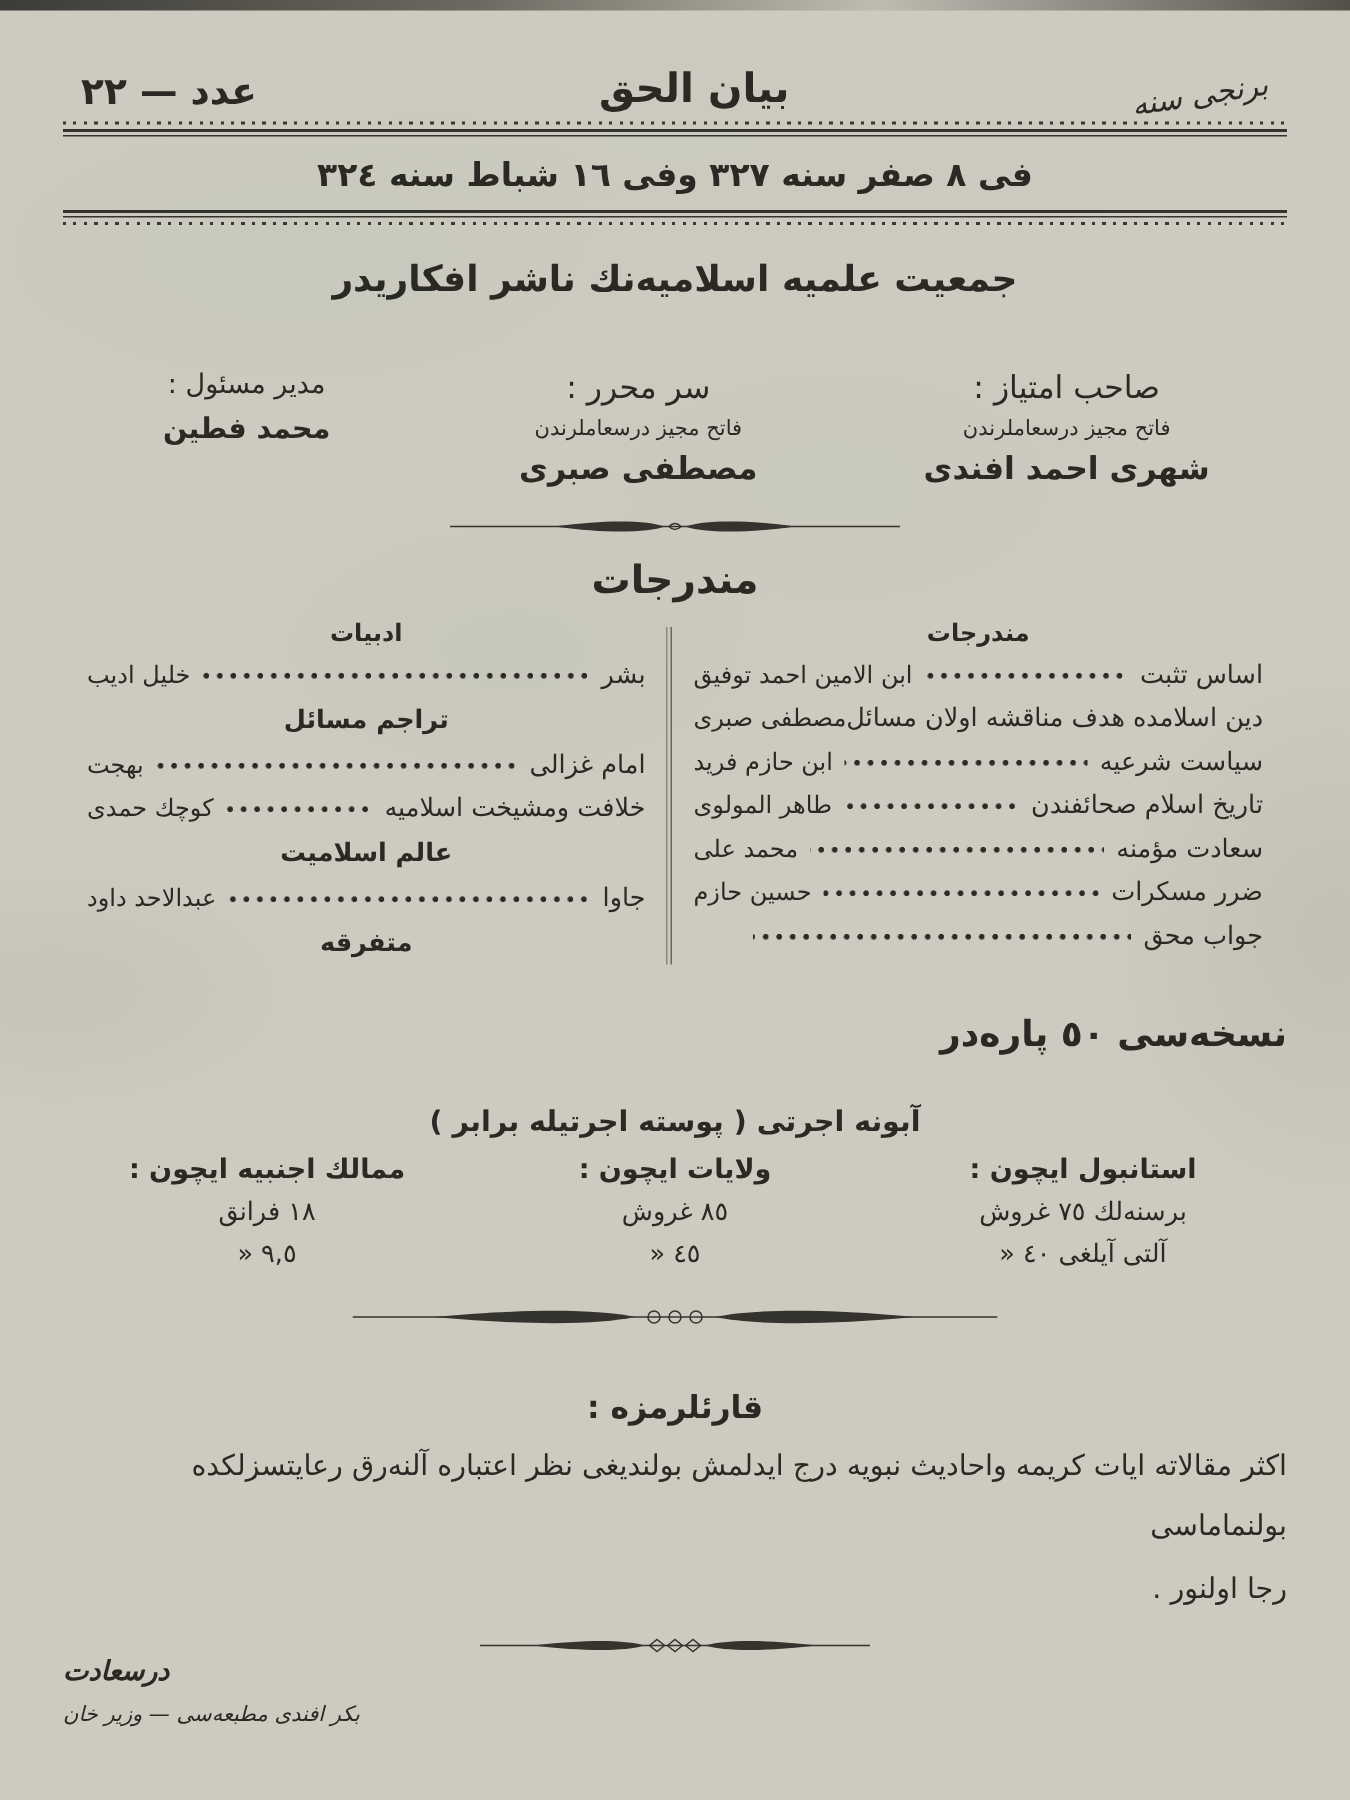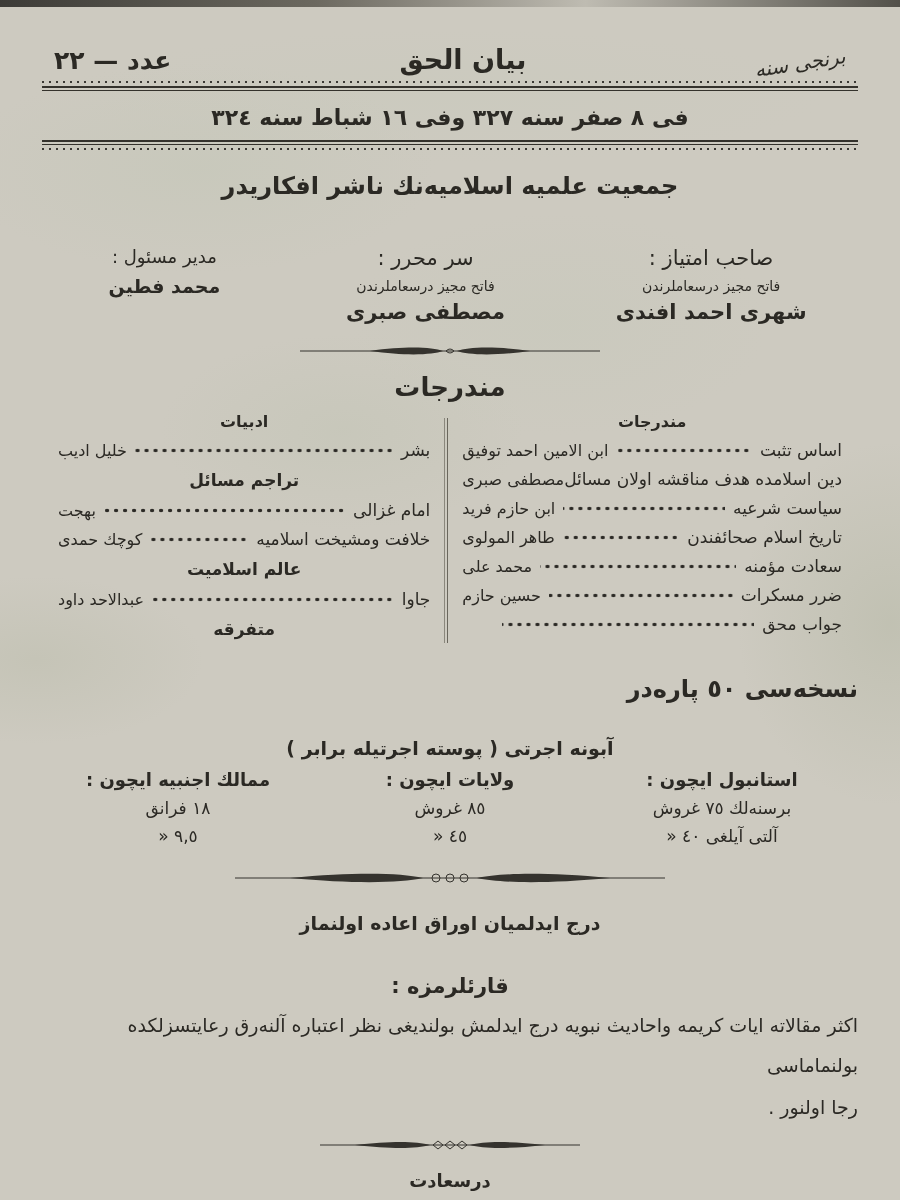--- a/index.html
+++ b/index.html
@@ -73,21 +73,21 @@
   .scol{flex:1;text-align:center;}
   .scol .title{font-size:18px;font-weight:600;margin-bottom:8px;}
   .scol .l1{font-size:17px;margin-bottom:8px;}
   .scol .l2{font-size:17px;}
   
   .no-return{text-align:center;font-size:19px;font-weight:600;margin-top:26px;}
   .readers-title{text-align:center;font-size:21px;font-weight:bold;margin-top:40px;}
   .readers-body{font-size:19px;line-height:2.1;margin-top:8px;text-align:right;}
   .readers-body .l2{margin-top:2px;}
   
-  .footer{ text-align:center;margin-top:18px;}
+  .footer{ text-align:left;font-style:italic;}
   .footer .city{font-size:18px;font-weight:600;}
   .footer .printer{font-size:14px;margin-top:10px;}
 </style>
 </head>
 <body>
 
 <div class="page">
 
   <div class="mast-head">
     <div class="year">برنجى سنه</div>
@@ -237,21 +237,20 @@
     <svg width="430" height="16" viewBox="0 0 430 16">
       <line x1="0" y1="8" x2="430" y2="8" stroke="#35332e" stroke-width="1"></line>
       <path d="M55 8 C120 2,165 3,188 8 C165 13,120 14,55 8 Z" fill="#35332e"></path>
       <path d="M375 8 C310 2,265 3,242 8 C265 13,310 14,375 8 Z" fill="#35332e"></path>
       <circle cx="201" cy="8" r="4" fill="none" stroke="#35332e"></circle>
       <circle cx="215" cy="8" r="4" fill="none" stroke="#35332e"></circle>
       <circle cx="229" cy="8" r="4" fill="none" stroke="#35332e"></circle>
     </svg>
   </div>
 
-  <div class="no-return">درج ايدلميان اوراق اعاده اولنماز</div>
 
   <div class="readers-title">قارئلرمزه :</div>
   <div class="readers-body">
     <div class="l1">اكثر مقالاته ايات كريمه واحاديث نبويه درج ايدلمش بولنديغى نظر اعتباره آلنه‌رق رعايتسزلكده بولنماماسى</div>
     <div class="l2">رجا اولنور .</div>
   </div>
 
   <div class="orn" style="margin-top:10px">
     <svg width="260" height="14" viewBox="0 0 260 14">
       <line x1="0" y1="7" x2="260" y2="7" stroke="#35332e" stroke-width="1"></line>

